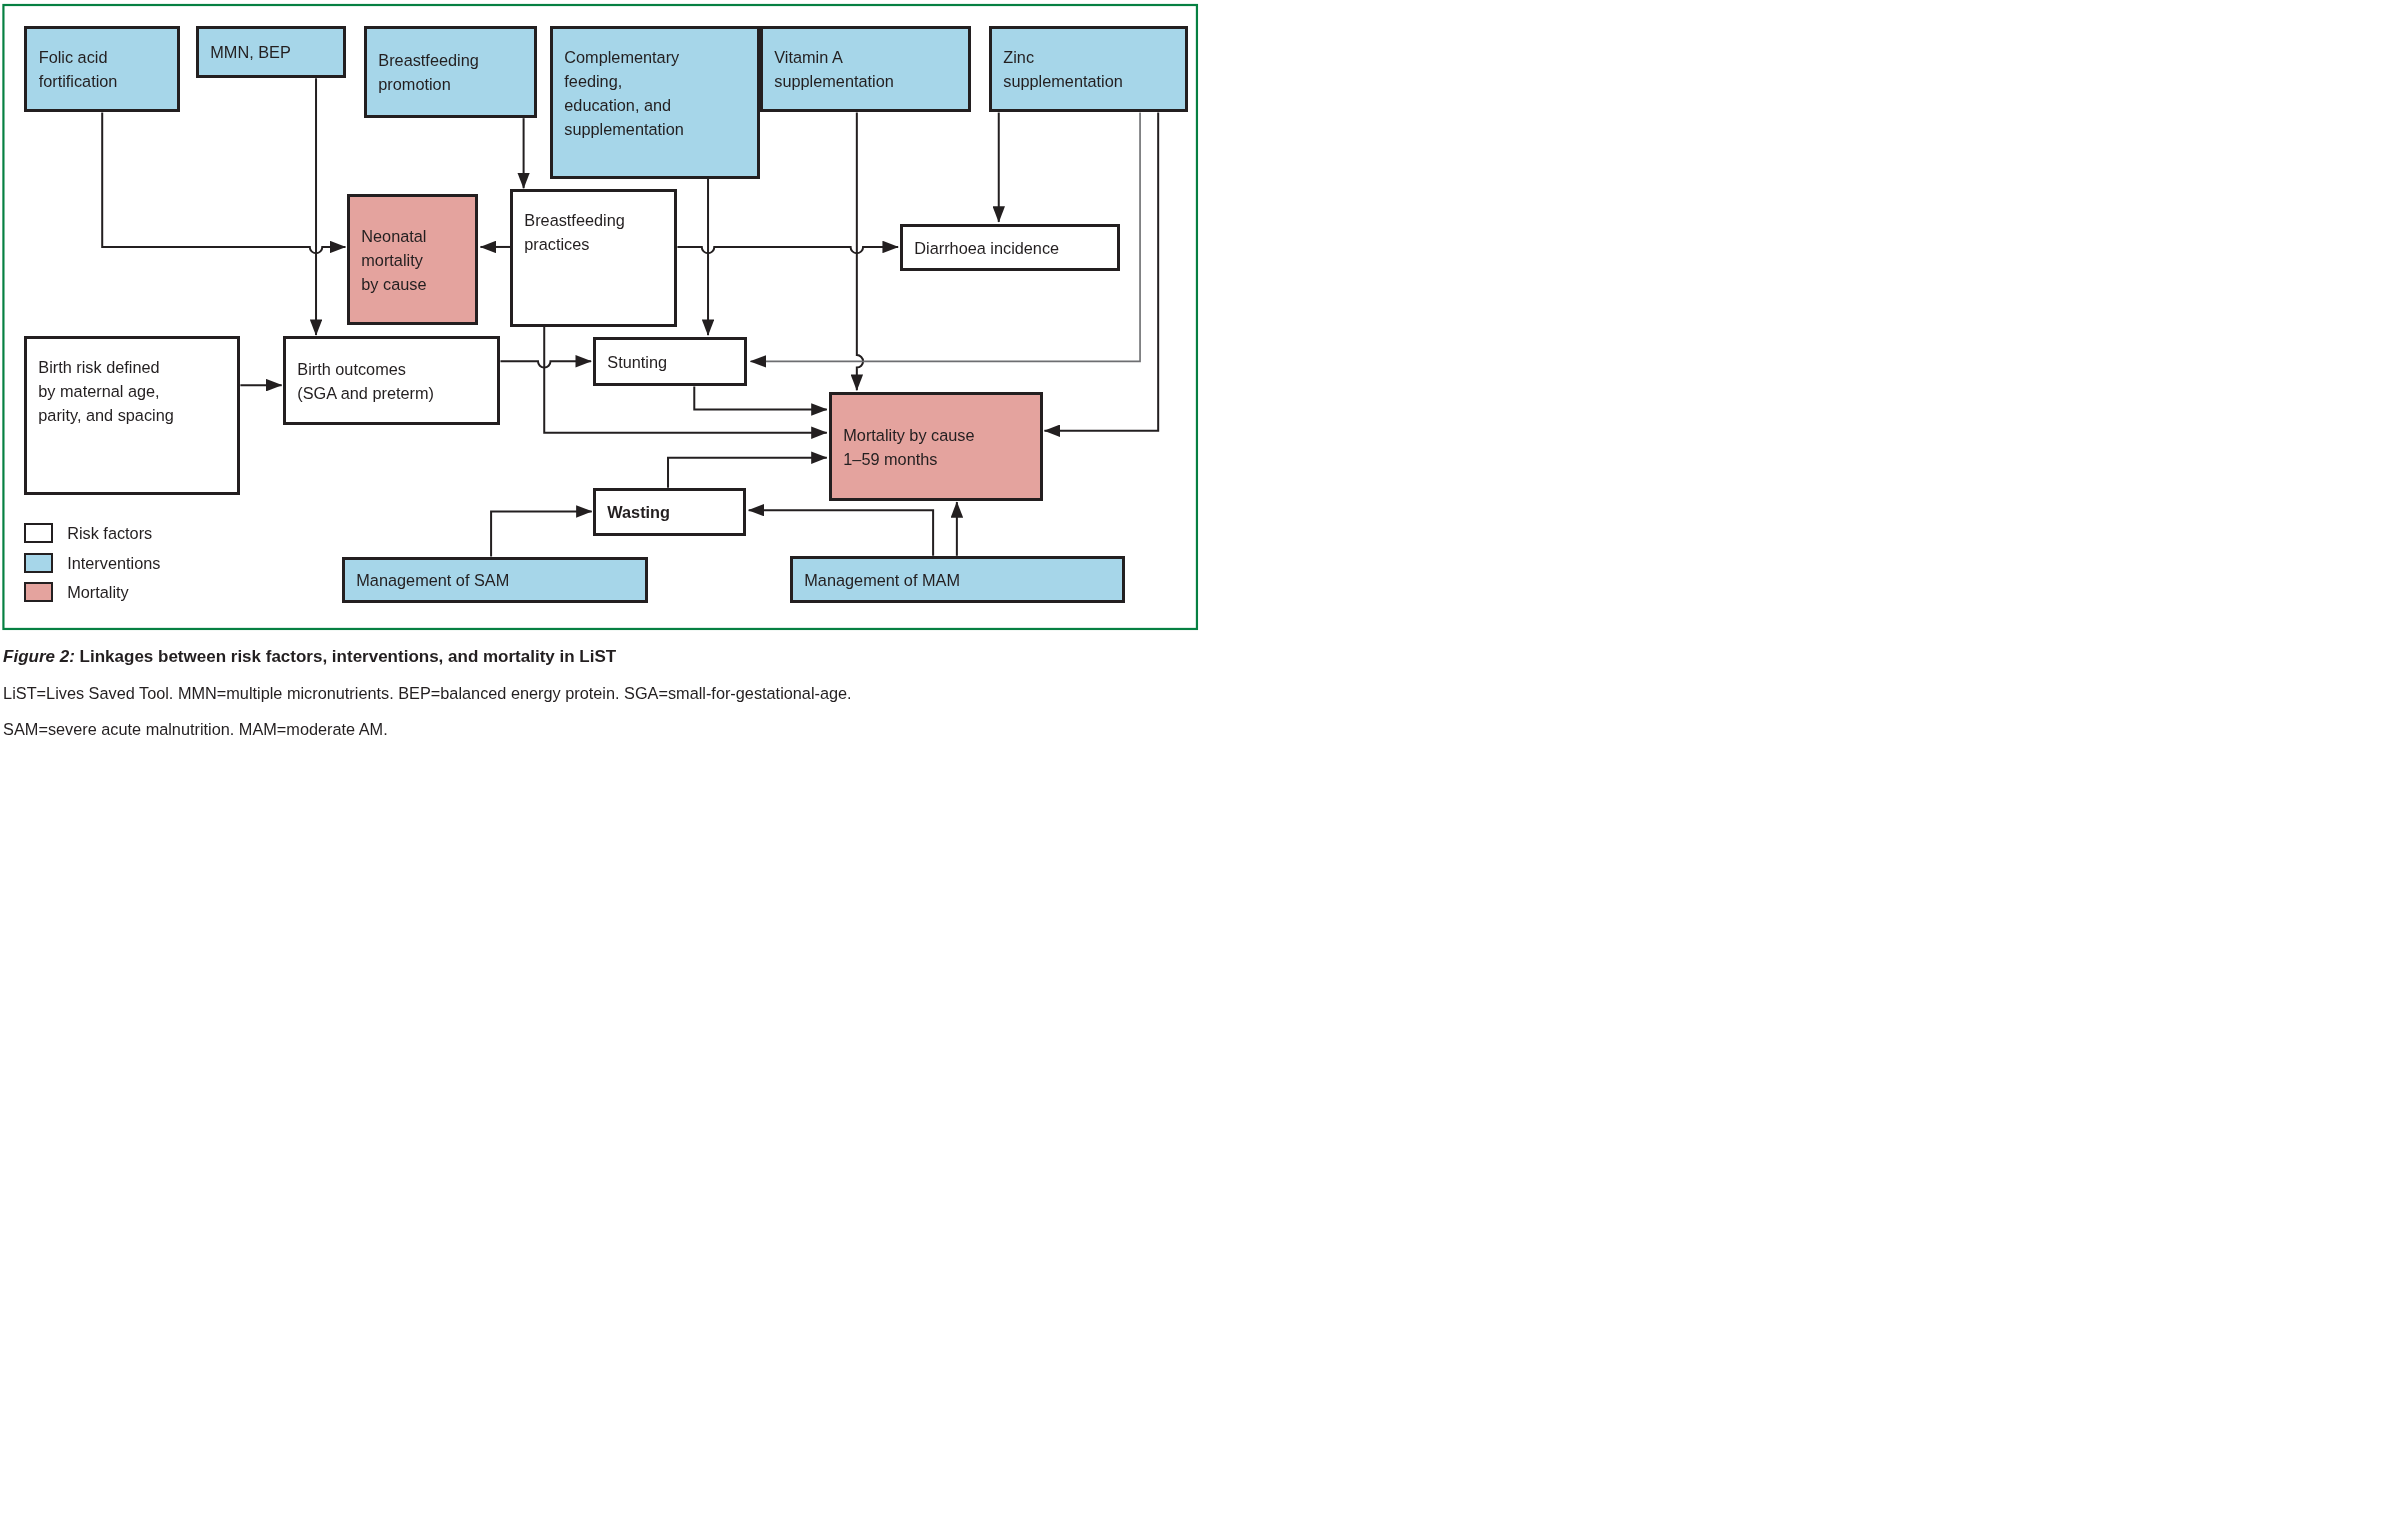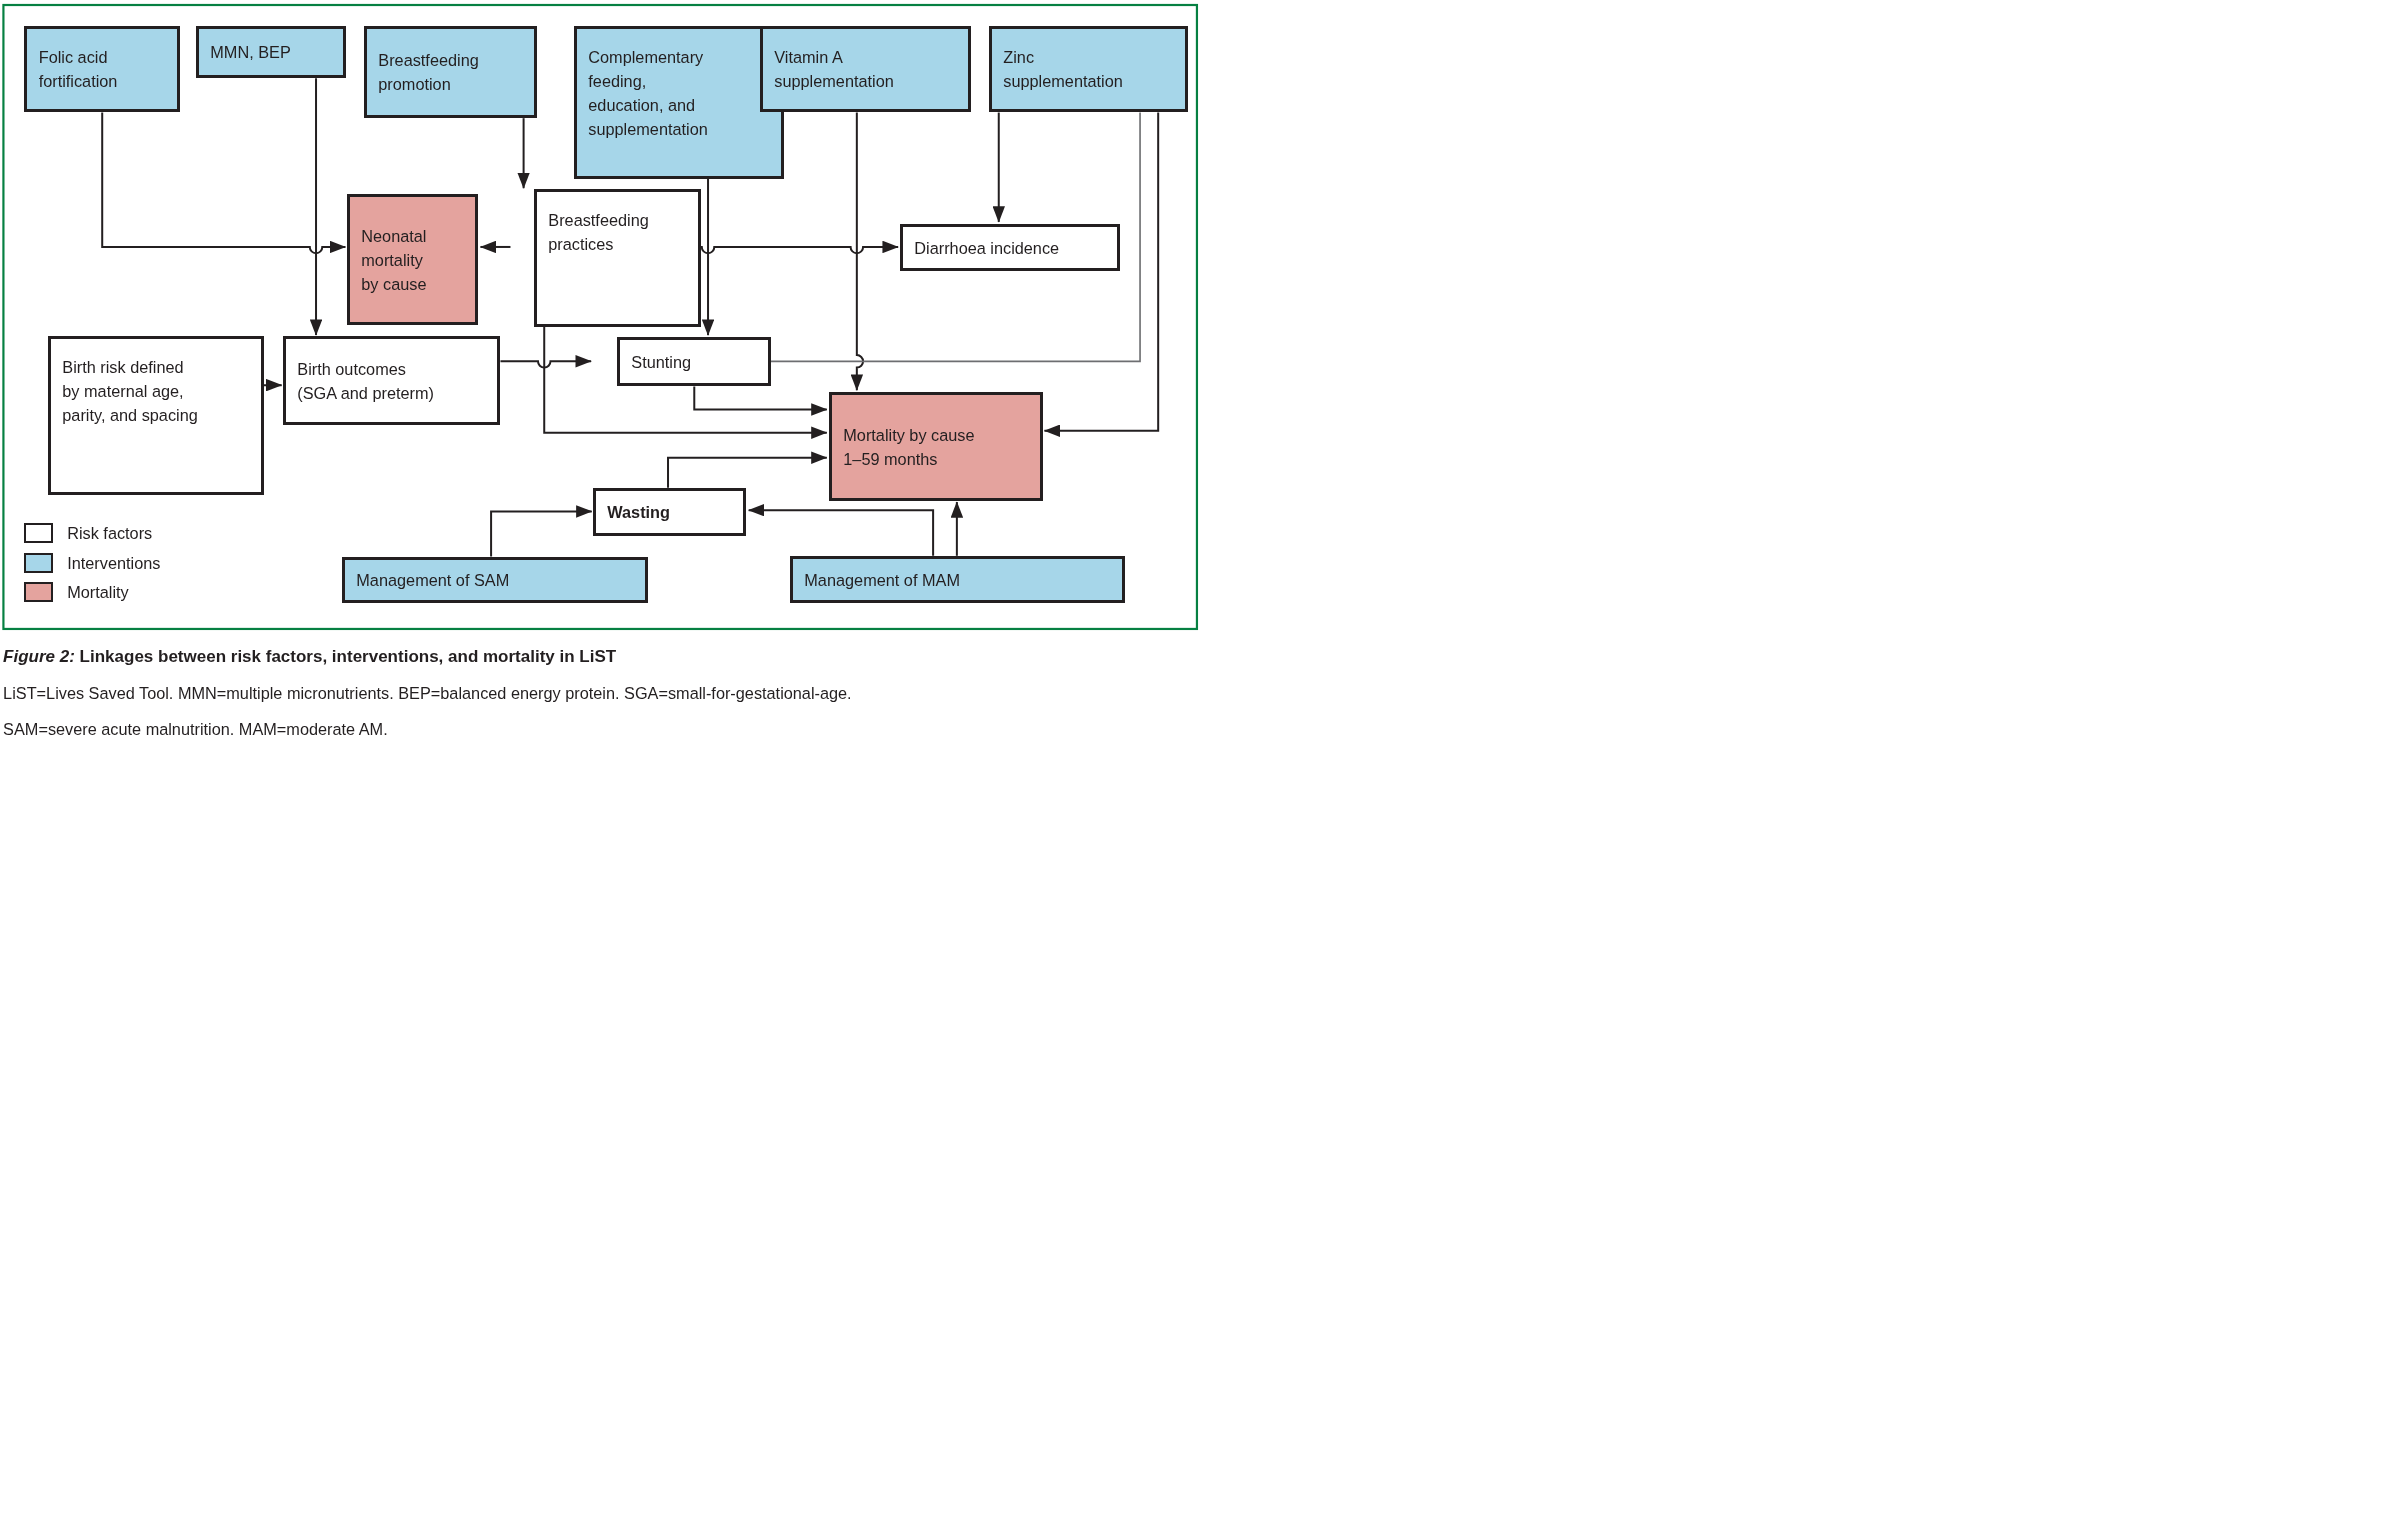--- a/index.html
+++ b/index.html
@@ -10,37 +10,37 @@
   .canvas{position:relative;width:1201px;height:759px;background:#fff;
           font-family:"Liberation Sans",sans-serif;color:var(--c-text);overflow:hidden;}
   svg.wires{position:absolute;left:0;top:0;width:1201px;height:759px;}
   .wire{fill:none;stroke:var(--c-line);stroke-width:3.2px;}
   .wire-gray{fill:none;stroke:var(--c-line_gray);stroke-width:2.6px;}
   .frame{fill:none;stroke:var(--c-frame);stroke-width:3.5px;}
   .node{position:absolute;box-sizing:border-box;border:3.1px solid var(--c-line);
         display:flex;align-items:center;padding:3.8px 6.3px 3.8px 11.3px;
         font-size:16.3px;line-height:24px;letter-spacing:0;}
   .node span{white-space:pre-line;}
-  .node.va-top{align-items:flex-start;padding-top:16.3px;margin-left:24px;}
+  .node.va-top{align-items:flex-start;padding-top:16.3px;}
   .intervention{background:var(--c-intervention);}
   .risk{background:var(--c-risk);}
   .mortality{background:var(--c-mortality);}
   
   #n-folic{left:24.4px;top:26px;width:156px;height:86px;}
   #n-mmn{left:196px;top:26px;width:150px;height:52px;}
   #n-bfpromo{left:364px;top:26px;width:173px;height:92px;}
   #n-compfeed{left:550px;top:26px;width:210px;height:153px;}
   #n-vita{left:760px;top:26px;width:211px;height:86px;}
   #n-zinc{left:989px;top:26px;width:199px;height:86px;}
   #n-neonatal{left:347px;top:194px;width:131px;height:131px;}
   #n-bfprac{left:510px;top:189px;width:167px;height:138px;}
   #n-diarr{left:900px;top:224px;width:220px;height:47px;}
   #n-birthrisk{left:24px;top:336px;width:216px;height:159px;}
   #n-birthout{left:283px;top:336px;width:217px;height:89px;}
-  #n-stunting{left:593px;top:337px;width:154px;height:49px;margin-left:24px;}
+  #n-stunting{left:593px;top:337px;width:154px;height:49px;}
   #n-mortality{left:829px;top:392px;width:214px;height:109px;}
   #n-wasting{left:593px;top:488px;width:153px;height:48px;font-weight:bold;}
   #n-sam{left:342px;top:557px;width:306px;height:46px;}
   #n-mam{left:790px;top:556px;width:335px;height:47px;}
   
   .legend-row{position:absolute;left:24.4px;display:flex;align-items:center;}
   #lg-risk{top:523px;} #lg-int{top:553px;} #lg-mort{top:582px;}
   .swatch{width:29px;height:20px;border:2.5px solid var(--c-line);box-sizing:border-box;margin-right:13.8px;}
   .legend-label{font-size:16.3px;}
   

